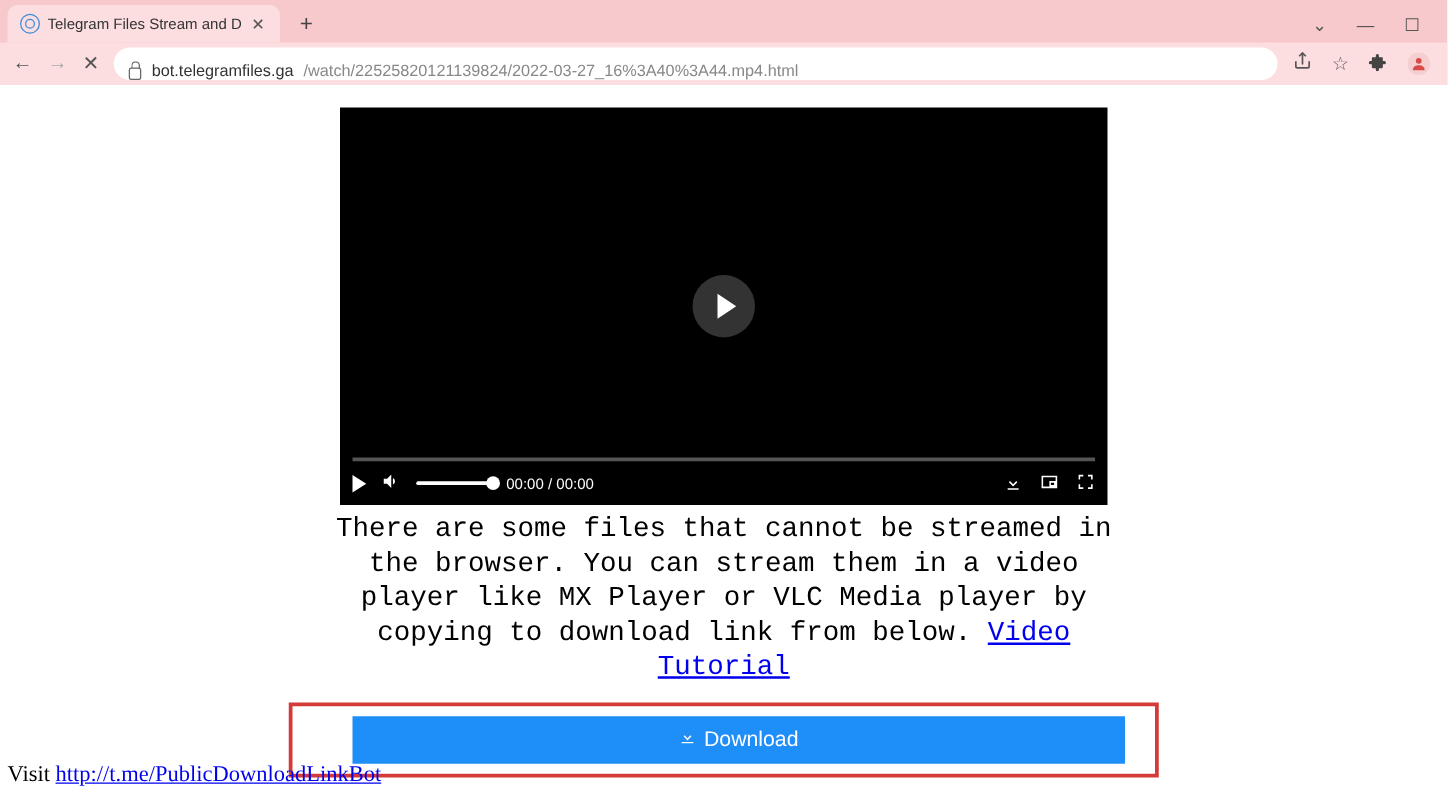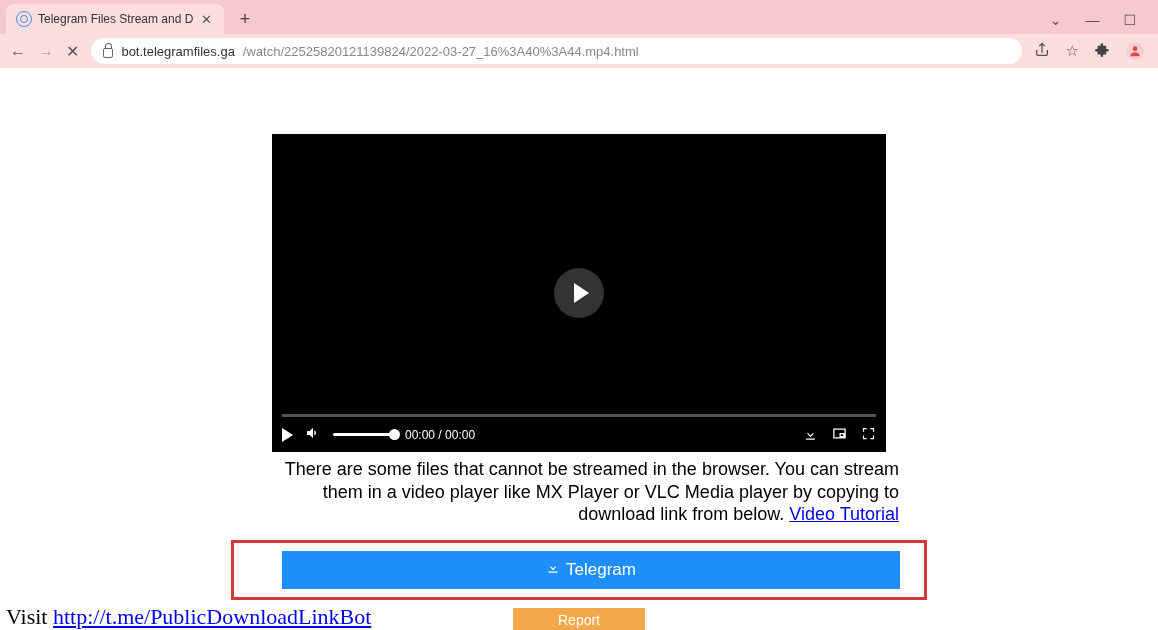--- a/index.html
+++ b/index.html
@@ -71,21 +71,21 @@
     height: 34px;
     padding: 0 10px;
     gap: 12px;
     background: #fcdee0;
   }
   .nav-arrow { color: #555; font-size: 16px; }
   .nav-arrow.disabled { color: #aaa; }
   .addrbar {
     flex: 1;
     display: flex;
-    align-items: center;
+    align-items: flex-end;
     background: #fff;
     border-radius: 20px;
     height: 26px;
     padding: 0 12px;
     font-size: 13px;
     color: #555;
     gap: 8px;
   }
   .lock-icon {
     width: 10px; height: 10px;
@@ -136,21 +136,20 @@
     font-size: 20px;
     left: 185px;
     top: 6px;
   }
   .video-player {
     width: 614px;
     height: 318px;
     background: #000;
     position: relative;
     margin-bottom: 6px;
-    margin-top: 48px;
   }
   .play-circle {
     position: absolute;
     top: 50%; left: 50%;
     transform: translate(-50%, -50%);
     width: 50px; height: 50px;
     background: #333;
     border-radius: 50%;
     display: flex; align-items: center; justify-content: center;
   }
@@ -195,23 +194,23 @@
     position: absolute;
     left: 56px; top: -4px;
     width: 11px; height: 11px;
     background: #fff;
     border-radius: 50%;
   }
   .time-display { font-family: Arial, sans-serif; }
   .ctrl-right { margin-left: auto; display: flex; gap: 14px; align-items: center; }
   .dl-icon svg, .pip-icon svg, .fs-icon svg { width: 15px; height: 15px; fill: #fff; }
   .note {
-    font-family: Liberation Sans, sans-serif;
-    font-size: 18px;
-    text-align: right;
+    font-family: Liberation Mono, monospace;
+    font-size: 22px;
+    text-align: center;
     width: 640px;
     line-height: 1.25;
     color: #000;
   }
   .note a { color: #0000ee; text-decoration: underline; }
   .highlight-box {
     margin-top: 14px;
     border: 3px solid #d43a37;
     padding: 8px 24px 8px 48px;
     width: 696px;
@@ -242,21 +241,21 @@
     align-items: center;
     justify-content: center;
     font-family: Arial, sans-serif;
     cursor: pointer;
   }
   .footer-text {
     position: absolute;
     bottom: 0;
     left: 6px;
     font-family: "Times New Roman", serif;
-    font-size: 22px;
+    font-size: 18px;
   }
   .footer-text a { color: #0000ee; text-decoration: underline; }
 </style>
 </head>
 <body>
 
 <div class="chrome-top">
   <div class="tab-strip">
     <div class="tab">
       <span class="favicon"></span>
@@ -343,21 +342,21 @@
     <span>There are some files that cannot be streamed in the browser. You can stream them in a video player like MX Player or VLC Media player by copying to download link from below. </span><a href="#">Video Tutorial</a>
   </div>
 
   <div class="highlight-box">
     <div class="download-btn">
       <span class="dl-glyph">
         <svg viewBox="0 0 24 24">
             <path d="M12 3v10l4-4 1.4 1.4L12 16l-5.4-5.6L8 9l4 4V3zM4 18h16v2H4z"></path>
           </svg>
       </span>
-      <span>Telegram</span>
+      <span>Download</span>
     </div>
   </div>
 
   <div class="report-btn">
     <span>Report</span>
   </div>
 </div>
 
 <div class="footer-text">
   <span>Visit </span><a href="#">http://t.me/PublicDownloadLinkBot</a>

